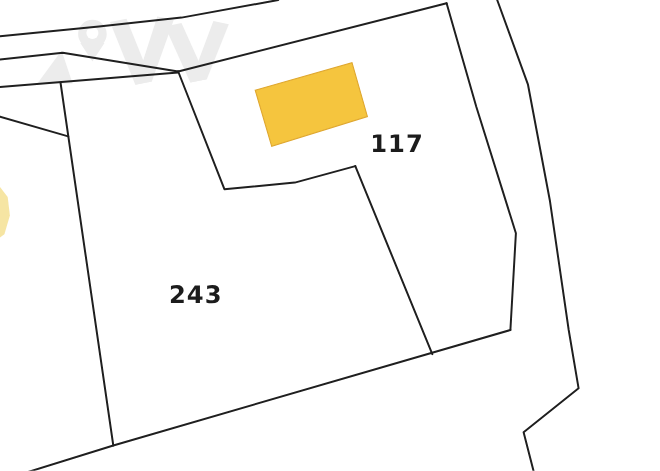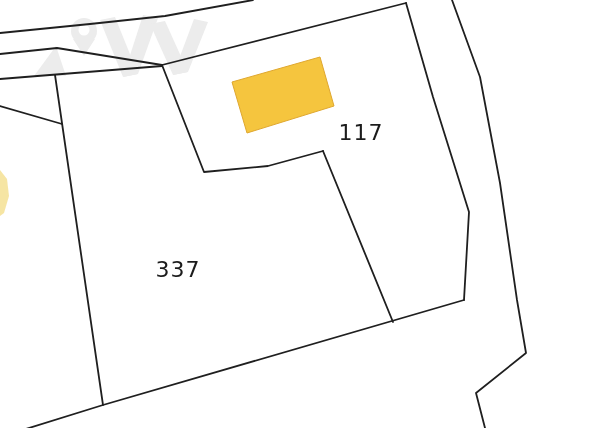--- a/index.html
+++ b/index.html
@@ -8,21 +8,21 @@
     font-family:"DejaVu Sans","Liberation Sans",sans-serif;
     background:#ffffff;
   }
   .map-wrap{
     position:relative;width:600px;height:428px;background:#ffffff;
   }
   .map-wrap svg{position:absolute;left:0;top:0;}
   .boundary{fill:none;stroke-linejoin:round;stroke-linecap:round;}
   .parcel-label{
     position:absolute;transform:translate(-50%,-50%);
-    font-weight:400;font-size:22px;letter-spacing:1px;color:#1c1c1c;
+    font-weight:700;font-size:22px;letter-spacing:1px;color:#1c1c1c;
     white-space:nowrap;user-select:none;
   }
 </style>
 </head>
 <body>
 
 <div class="map-wrap">
   <svg width="600" height="428" viewBox="0 0 600 428" xmlns="http://www.w3.org/2000/svg">
     <g>
         <circle cx="84" cy="31" r="13" fill="#ECECEC"></circle>
@@ -47,15 +47,15 @@
         <polyline points="323,151 393,322" stroke="#1f1f1f" stroke-width="1.8" class="boundary"></polyline>
         <polyline points="55,75 103,405" stroke="#1f1f1f" stroke-width="1.8" class="boundary"></polyline>
         <polyline points="0,437 103,405 464,300" stroke="#1f1f1f" stroke-width="1.8" class="boundary"></polyline>
         <polyline points="406,3 433,97 469,212 464,300" stroke="#1f1f1f" stroke-width="1.8" class="boundary"></polyline>
         <polyline points="452,0 480,77 500,183 517,300 526,353 476,393 485,428" stroke="#1f1f1f" stroke-width="1.8" class="boundary"></polyline>
         <polyline points="0,106 62,124" stroke="#1f1f1f" stroke-width="1.8" class="boundary"></polyline>
       </g>
   </svg>
   <div>
       <div class="parcel-label" style="left: 361px; top: 132px;">117</div>
-      <div class="parcel-label" style="left: 178px; top: 269px;">337</div>
+      <div class="parcel-label" style="left: 178px; top: 269px;">243</div>
     </div>
 </div>
 
 </body></html>

